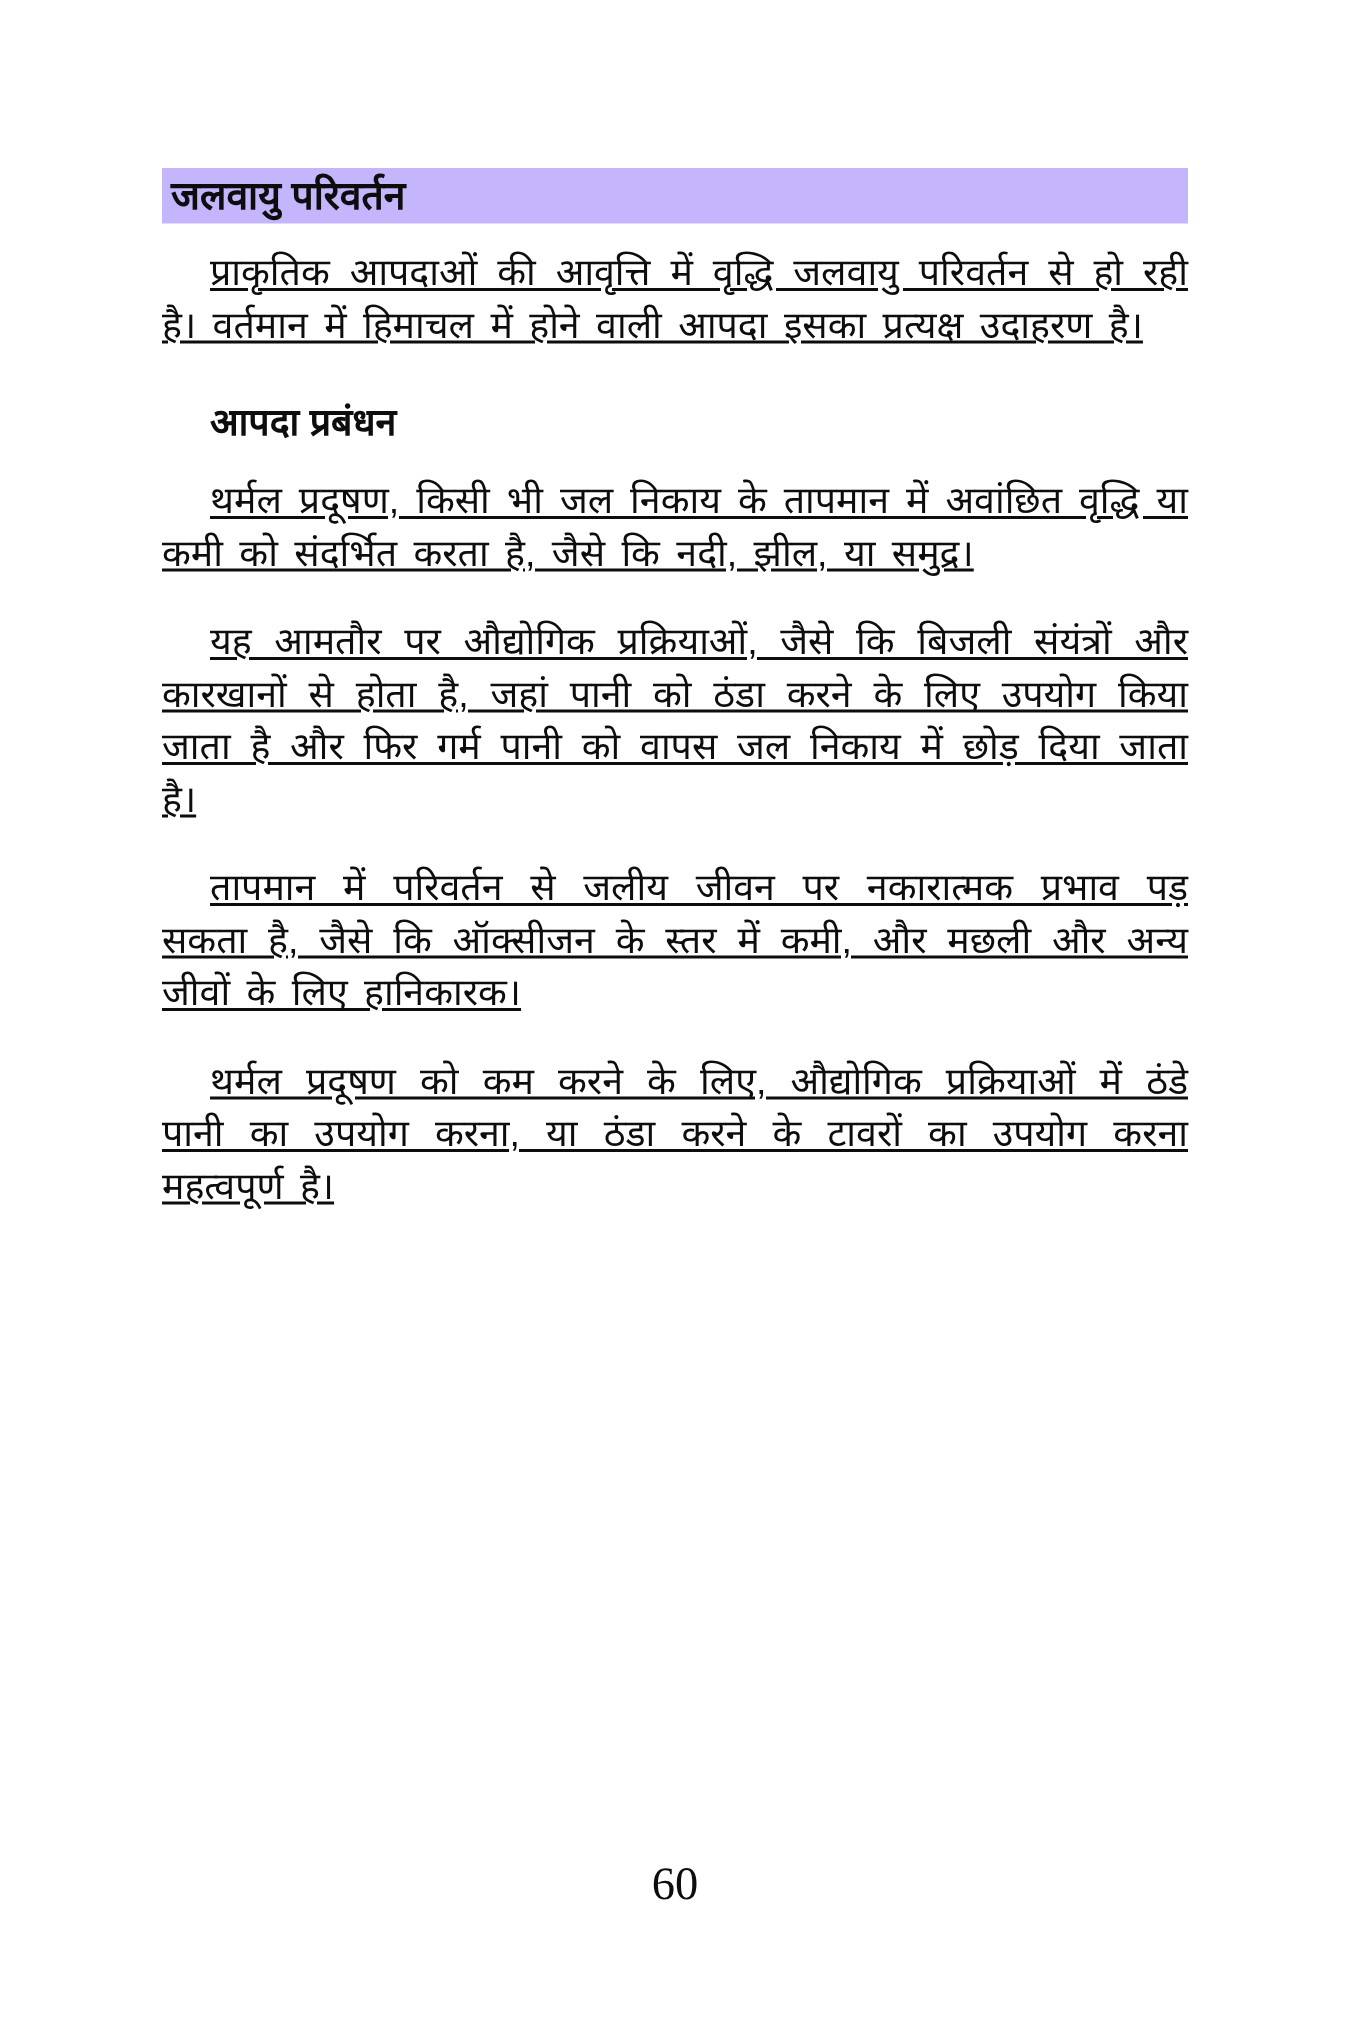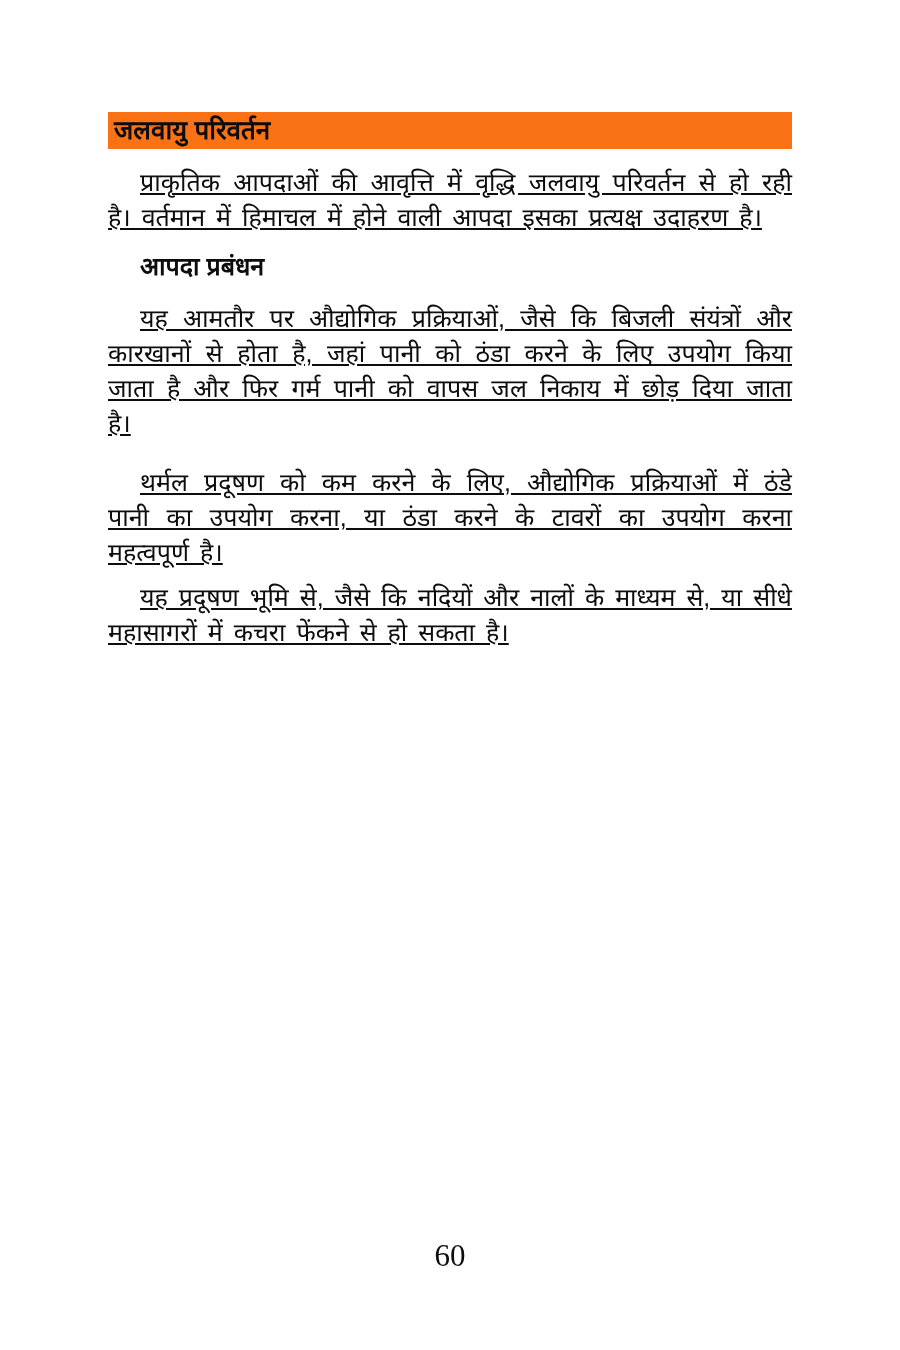--- a/index.html
+++ b/index.html
@@ -15,21 +15,21 @@
     color: #0d0d0d;
     overflow: hidden;
   }
   .page-content {
     position: absolute;
     left: 108px;
     top: 112px;
     width: 684px;
   }
   .section-bar {
-    background: #f97316;
+    background: #c4b5fd;
     font-weight: bold;
     font-size: 26px;
     line-height: 30px;
     padding: 3px 8px 4px 6px;
     margin: 0 0 16px 0;
   }
   .section-bar.spaced {
     margin-top: 34px;
   }
   .body-para {
@@ -41,21 +41,21 @@
     word-spacing: 4px;
     text-decoration: underline;
   }
   .body-para.last-of-section {
     margin-bottom: 10px;
   }
   .sub-heading {
     font-weight: bold;
     font-size: 25px;
     line-height: 30px;
-    margin: 16px 0 20px 0;
+    margin: 32px 0 20px 0;
     padding-left: 32px;
   }
   .page-number {
     position: absolute;
     top: 1238px;
     left: 0;
     width: 100%;
     text-align: center;
     font-family: "Liberation Serif", "DejaVu Serif", serif;
     font-size: 31px;
@@ -65,20 +65,21 @@
 </head>
 <body>
 
 <div class="page-content">
 
   <div class="section-bar">जलवायु परिवर्तन</div>
   <p class="body-para last-of-section">प्राकृतिक आपदाओं की आवृत्ति में वृद्धि जलवायु परिवर्तन से हो रही है। वर्तमान में हिमाचल में होने वाली आपदा इसका प्रत्यक्ष उदाहरण है।</p>
 
   <div class="sub-heading">आपदा प्रबंधन</div>
 
+  <p class="body-para">थर्मल प्रदूषण, किसी भी जल निकाय के तापमान में अवांछित वृद्धि या कमी को संदर्भित करता है, जैसे कि नदी, झील, या समुद्र।</p>
   <p class="body-para">यह आमतौर पर औद्योगिक प्रक्रियाओं, जैसे कि बिजली संयंत्रों और कारखानों से होता है, जहां पानी को ठंडा करने के लिए उपयोग किया जाता है और फिर गर्म पानी को वापस जल निकाय में छोड़ दिया जाता है।</p>
+  <p class="body-para">तापमान में परिवर्तन से जलीय जीवन पर नकारात्मक प्रभाव पड़ सकता है, जैसे कि ऑक्सीजन के स्तर में कमी, और मछली और अन्य जीवों के लिए हानिकारक।</p>
   <p class="body-para last-of-section">थर्मल प्रदूषण को कम करने के लिए, औद्योगिक प्रक्रियाओं में ठंडे पानी का उपयोग करना, या ठंडा करने के टावरों का उपयोग करना महत्वपूर्ण है।</p>
 
-  <p class="body-para">यह प्रदूषण भूमि से, जैसे कि नदियों और नालों के माध्यम से, या सीधे महासागरों में कचरा फेंकने से हो सकता है।</p>
 
 </div>
 
 <div class="page-number">60</div>
 
 </body></html>

